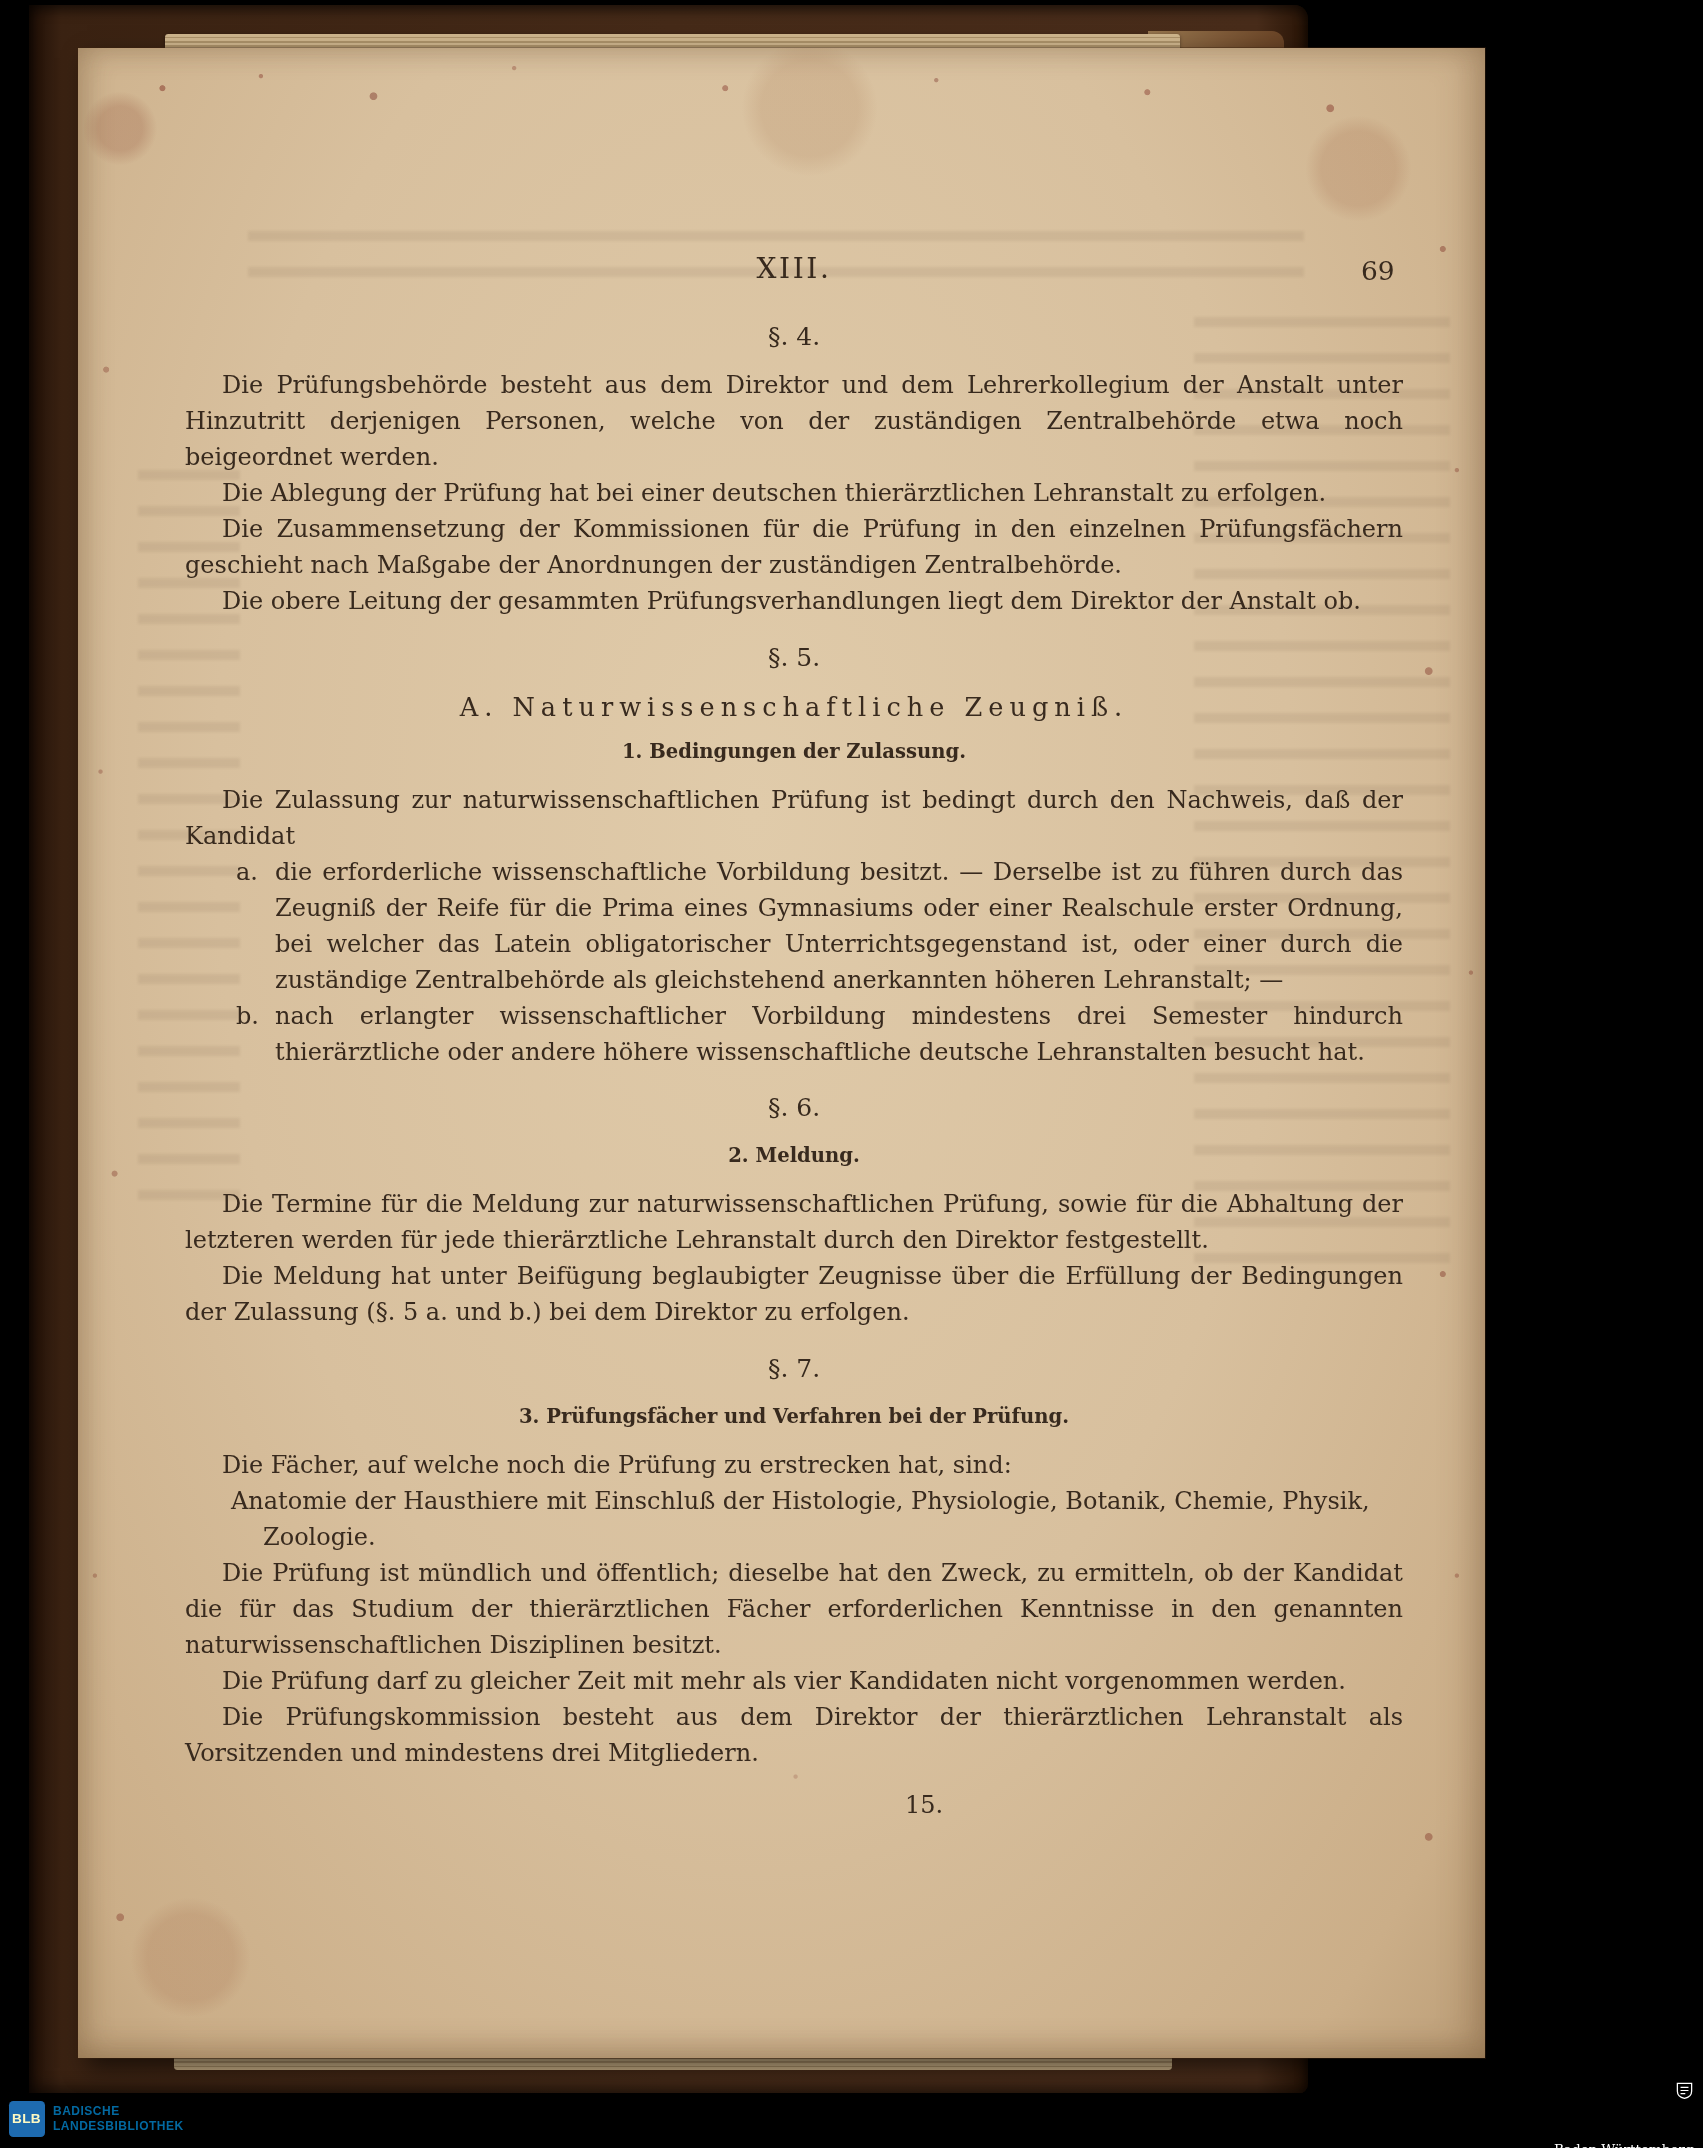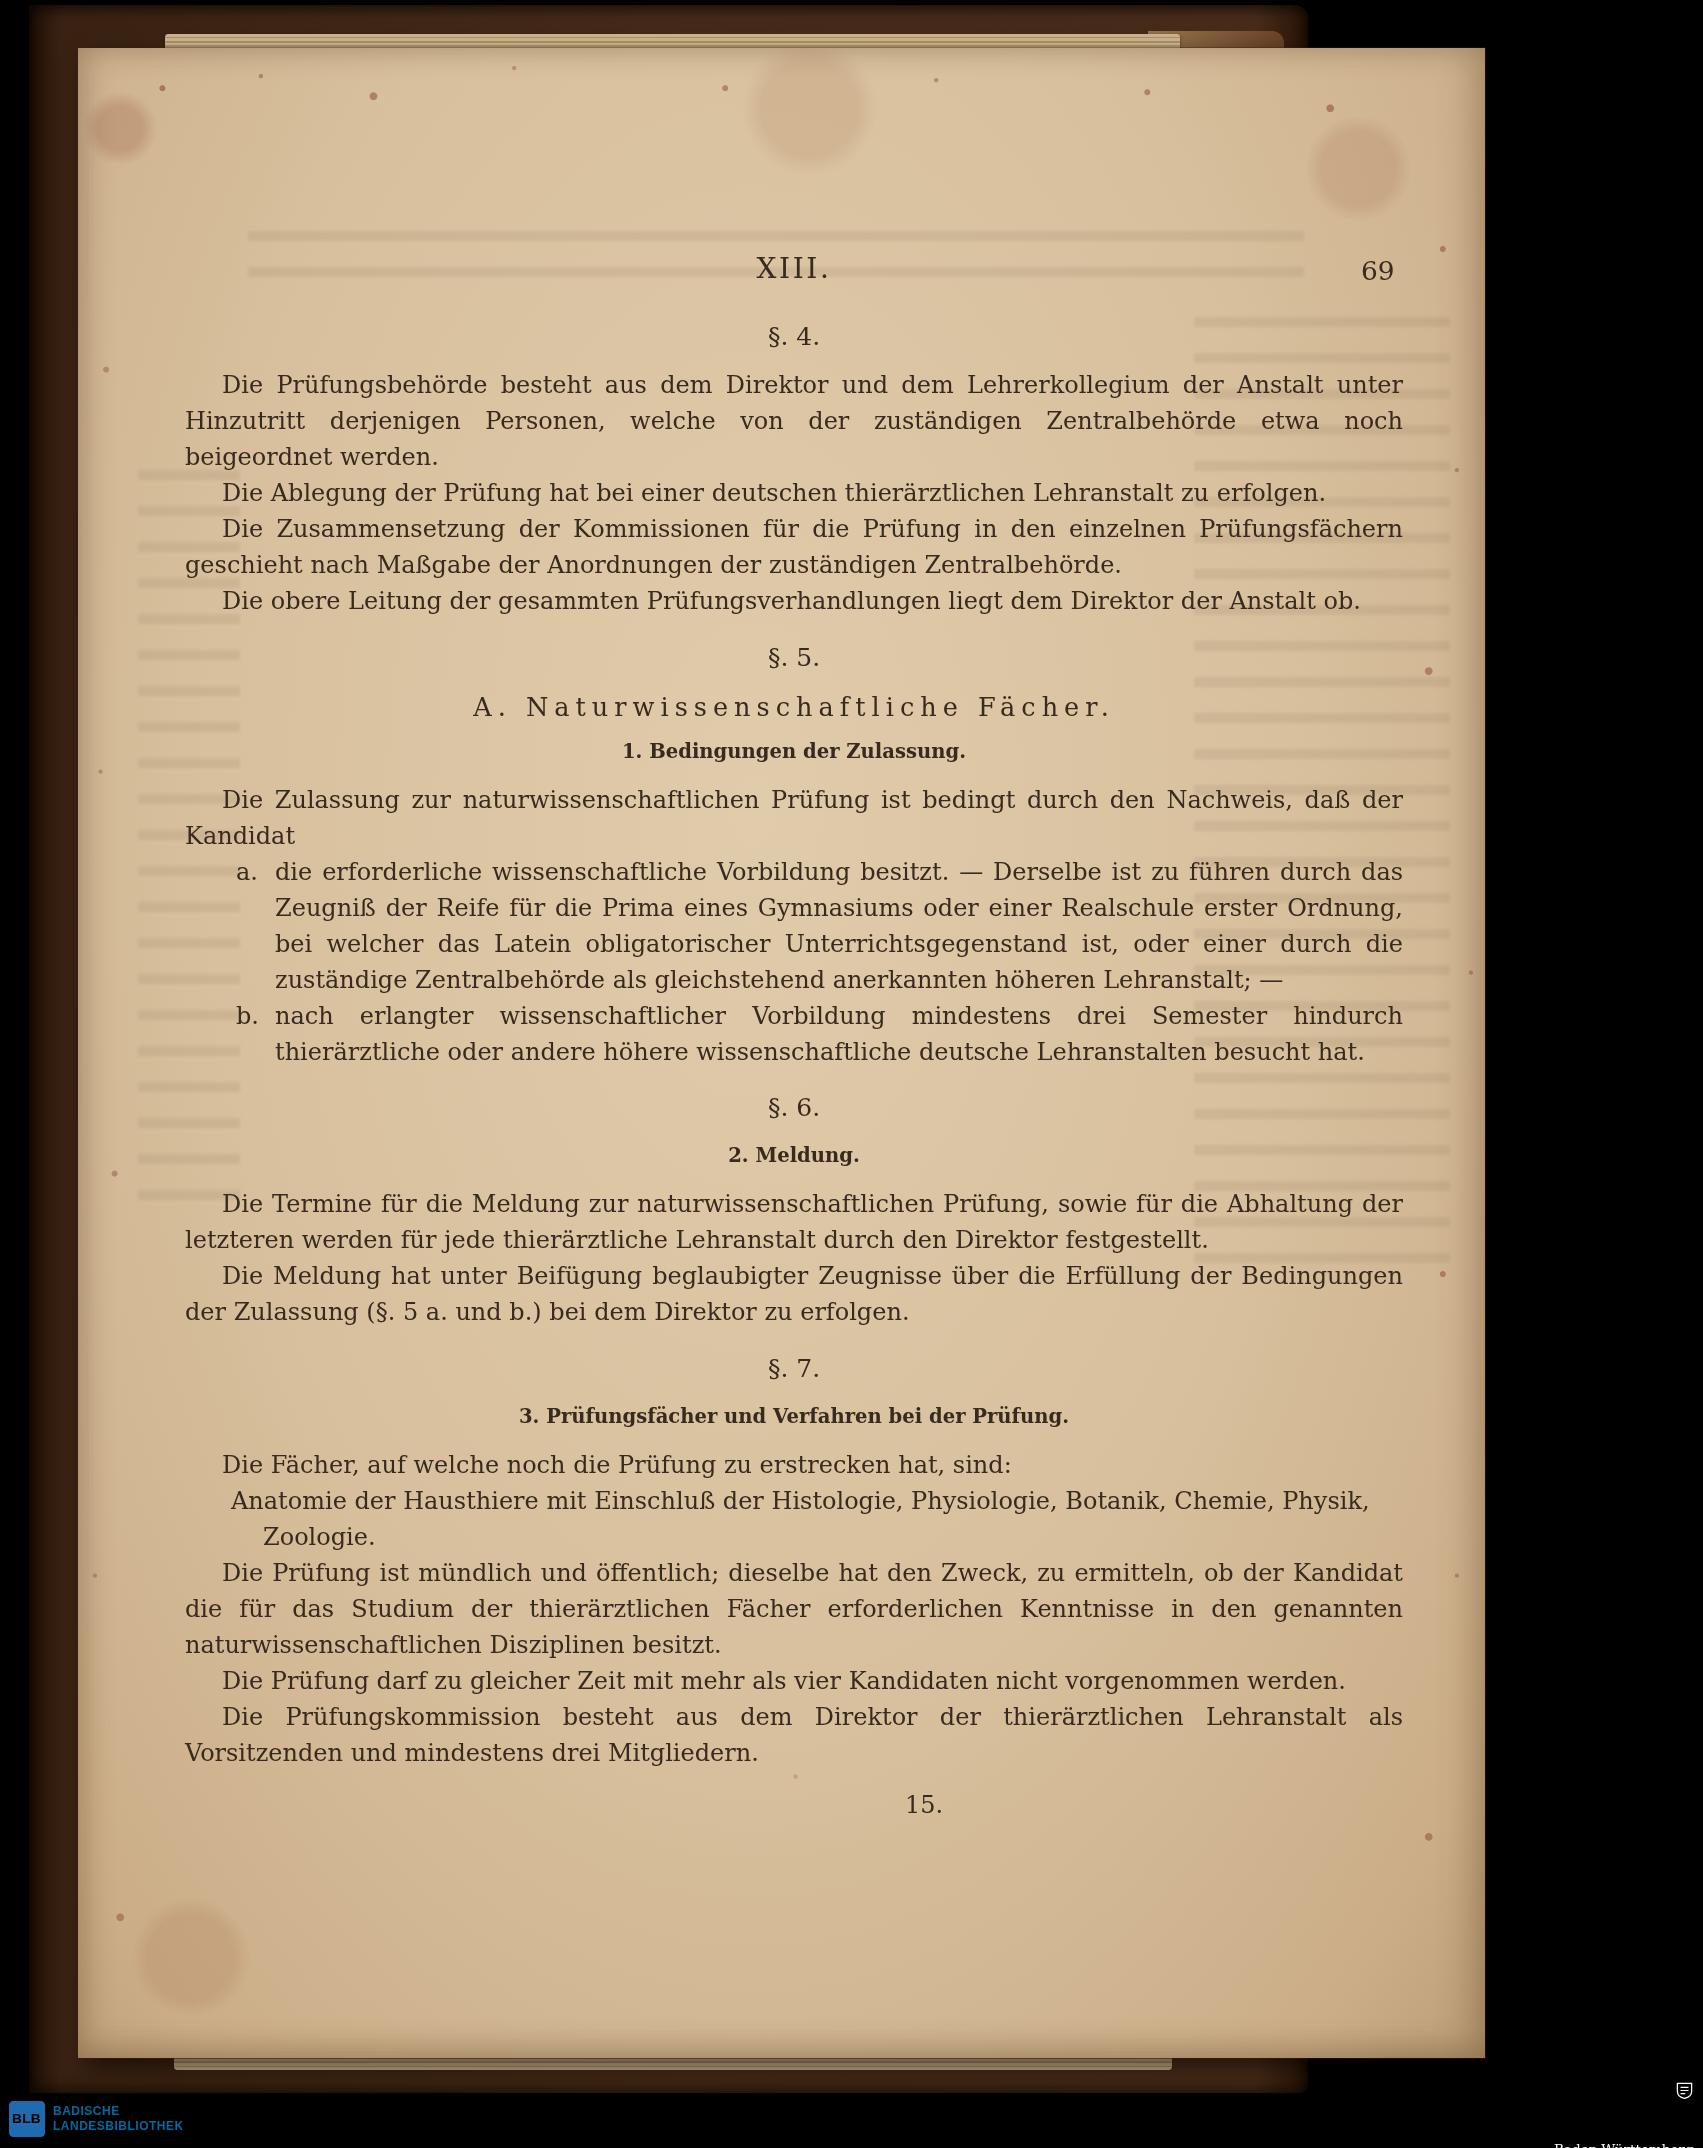--- a/index.html
+++ b/index.html
@@ -112,21 +112,21 @@
   .sig { padding-left:720px; margin-top:16px; font-size:24px; }
 
   
   .sitefooter {
     position:absolute; left:0; right:0; bottom:0; height:55px; background:#000;
     display:flex; align-items:center; justify-content:space-between; padding:0 10.2px 3.4px 8.5px;
   }
   .blb { display:flex; align-items:center; gap:8.5px; }
   .blb-logo {
     width:36px; height:36px; background:#1e6bb0; border-radius:4.3px;
-    color:#000000; font-family:"Liberation Sans", sans-serif; font-weight:bold; font-size:13.6px;
+    color:#fef9c3; font-family:"Liberation Sans", sans-serif; font-weight:bold; font-size:13.6px;
     display:flex; align-items:center; justify-content:center; letter-spacing:0.4px;
   }
   .blb-name {
     color:#0369a1; font-family:"Liberation Sans", sans-serif; font-weight:bold;
     font-size:12px; line-height:14.5px; letter-spacing:0.5px;
   }
   .bw { display:flex; flex-direction:column; align-items:flex-end; color:#fff;gap:40px; }
   .bw-crest { width:19px; height:19px; margin-bottom:0.9px; }
   .bw-name { font-family:"DejaVu Serif", serif; font-size:13.6px; }
 </style>
@@ -154,21 +154,21 @@
           <span class="pagenum">69</span>
         </div>
 
         <div class="secmark">§. 4.</div>
         <p class="para">Die Prüfungsbehörde besteht aus dem Direktor und dem Lehrerkollegium der Anstalt unter Hinzutritt derjenigen Personen, welche von der zuständigen Zentralbehörde etwa noch beigeordnet werden.</p>
         <p class="para">Die Ablegung der Prüfung hat bei einer deutschen thierärztlichen Lehranstalt zu erfolgen.</p>
         <p class="para">Die Zusammensetzung der Kommissionen für die Prüfung in den einzelnen Prüfungsfächern geschieht nach Maßgabe der Anordnungen der zuständigen Zentralbehörde.</p>
         <p class="para">Die obere Leitung der gesammten Prüfungsverhandlungen liegt dem Direktor der Anstalt ob.</p>
 
         <div class="secmark">§. 5.</div>
-        <div class="atitle">A. Naturwissenschaftliche Fächer.</div>
+        <div class="atitle">A. Naturwissenschaftliche Zeugniß.</div>
         <div class="subtitle">1. Bedingungen der Zulassung.</div>
         <p class="para">Die Zulassung zur naturwissenschaftlichen Prüfung ist bedingt durch den Nachweis, daß der Kandidat</p>
         <div class="li">
           <span class="marker">a.</span>
           <span class="litext">die erforderliche wissenschaftliche Vorbildung besitzt. — Derselbe ist zu führen durch das Zeugniß der Reife für die Prima eines Gymnasiums oder einer Realschule erster Ordnung, bei welcher das Latein obligatorischer Unterrichtsgegenstand ist, oder einer durch die zuständige Zentralbehörde als gleichstehend anerkannten höheren Lehranstalt; —</span>
         </div>
         <div class="li">
           <span class="marker">b.</span>
           <span class="litext">nach erlangter wissenschaftlicher Vorbildung mindestens drei Semester hindurch thierärztliche oder andere höhere wissenschaftliche deutsche Lehranstalten besucht hat.</span>
         </div>

